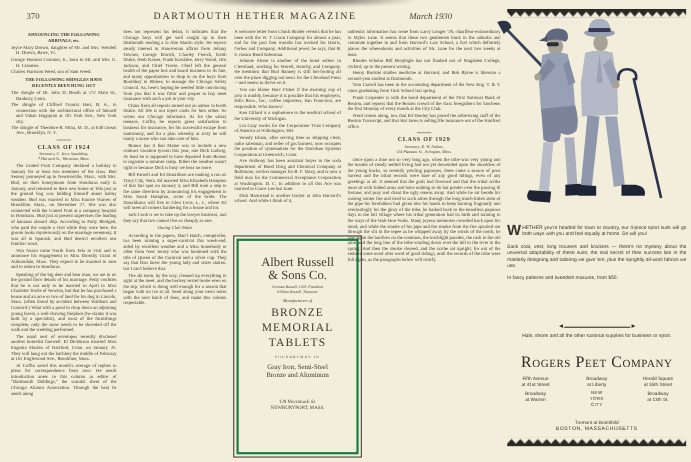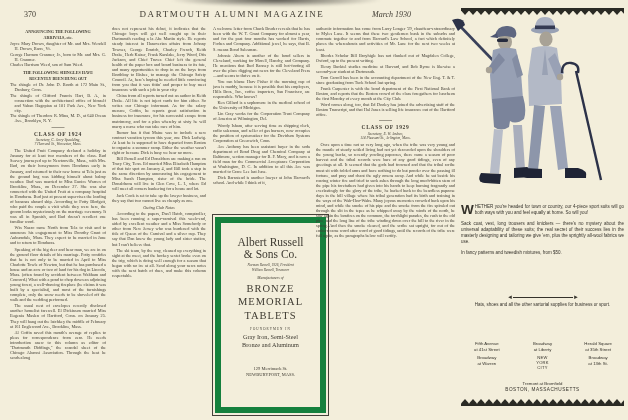--- a/index.html
+++ b/index.html
@@ -27,21 +27,21 @@
   .tx p.chead{font-weight:bold;text-align:center;text-indent:0;font-size:8.2px;margin:3px 0 2px}
   .tx p.entry{text-indent:-9px;padding-left:9px;margin:0 0 1px}
   .tx p.classhead{font-weight:bold;text-align:center;text-indent:0;font-size:11px;
       letter-spacing:1.4px;margin:6px 0 2px}
   .tx p.sec{font-style:italic;text-align:center;text-indent:0;font-size:7.4px;margin:0}
   .tx p.sec2{font-style:italic;text-align:center;text-indent:0;font-size:7.4px;margin:0 0 3px}
   .tx p.subhead{font-style:italic;text-align:center;text-indent:0;font-size:8.4px;margin:5px 0 2px}
   .tx .rule{width:26px;border-top:1px solid #4a463c;margin:7px auto 4px}
   
   #russell{left:212px;top:214px;width:115px;height:200px;border:1px solid #45413a;background:#f3eedb}
-  #russell .pad{position:absolute;inset:2px;border:6px solid #15803d;overflow:hidden}
+  #russell .pad{position:absolute;inset:2px;border:2px solid #15803d;overflow:hidden}
   #russell .inner{width:200%;height:200%;transform:scale(.5);transform-origin:0 0;
       text-align:center;font-size:8px}
   .ru-name{font-size:23px;line-height:1.06;margin-top:13px}
   .ru-off{font-style:italic;font-size:7px;line-height:1.25;margin-top:5px}
   .ru-manuf{font-style:italic;font-size:7.6px;margin-top:7px}
   .ru-big{font-size:21px;letter-spacing:2px;line-height:1.28}
   .ru-found{font-size:6.4px;letter-spacing:2.2px;margin-top:9px}
   .ru-mat{font-size:12.5px;line-height:1.3;margin-top:6px}
   .ru-addr{font-size:9px;line-height:1.3;margin-top:34px}
   
@@ -72,21 +72,21 @@
   #rpboston .inner{width:200%;transform:scale(.5);transform-origin:0 0;
       font-size:8.6px;line-height:1.3;color:#35322b}
   #rpboston .b2{font-size:9.4px;letter-spacing:1px}
 </style>
 </head>
 <body>
 
 <div id="smudge" class="abs"></div>
 
 <div id="pgnum" class="abs">370</div>
-<div id="mtitle" class="abs">DARTMOUTH ALUMNI MAGAZINE</div>
+<div id="mtitle" class="abs">DARTMOUTH HETHER MAGAZINE</div>
 <div id="mdate" class="abs">March 1930</div>
 
 <div id="c1" class="col">
   <div class="tx">
     <p class="chead">ANNOUNCING THE FOLLOWING</p>
     <p class="chead" style="margin-top:0">ARRIVALS, etc.</p>
     <p class="entry">Joyce Mary Drown, daughter of Mr. and Mrs. Wendell H. Drown, Barre, Vt.</p>
     <p class="entry">George Harmon Cranmer, Jr., born to Mr. and Mrs. G. H. Cranmer.</p>
     <p class="entry">Charles Harrison Weed, son of Sam Weed.</p>
     <p class="chead" style="margin-top:6px">THE FOLLOWING SHINGLES HAVE</p>
@@ -228,20 +228,21 @@
   <div id="arrow" class="abs">
     <span>◄</span>
       <div class="ln"></div>
       <span>►</span>
   </div>
 
   <div id="rphats" class="abs">
     <div class="rp-s" style="text-align:center">Hats, shoes and all the other sartorial supplies for business or sport.</div>
   </div>
 
+  <div id="rpcompany" class="abs">Rogers Peet Company</div>
 
   <div id="rpaddr" class="abs">
     <div class="inner">
       <div><span>Fifth Avenue</span><br><span>at 41st Street</span></div>
       <div><span>Broadway</span><br><span>at Liberty</span></div>
       <div><span>Herald Square</span><br><span>at 35th Street</span></div>
       <div><span>Broadway</span><br><span>at Warren</span></div>
       <div class="nyc">NEW
 YORK
 CITY</div>

